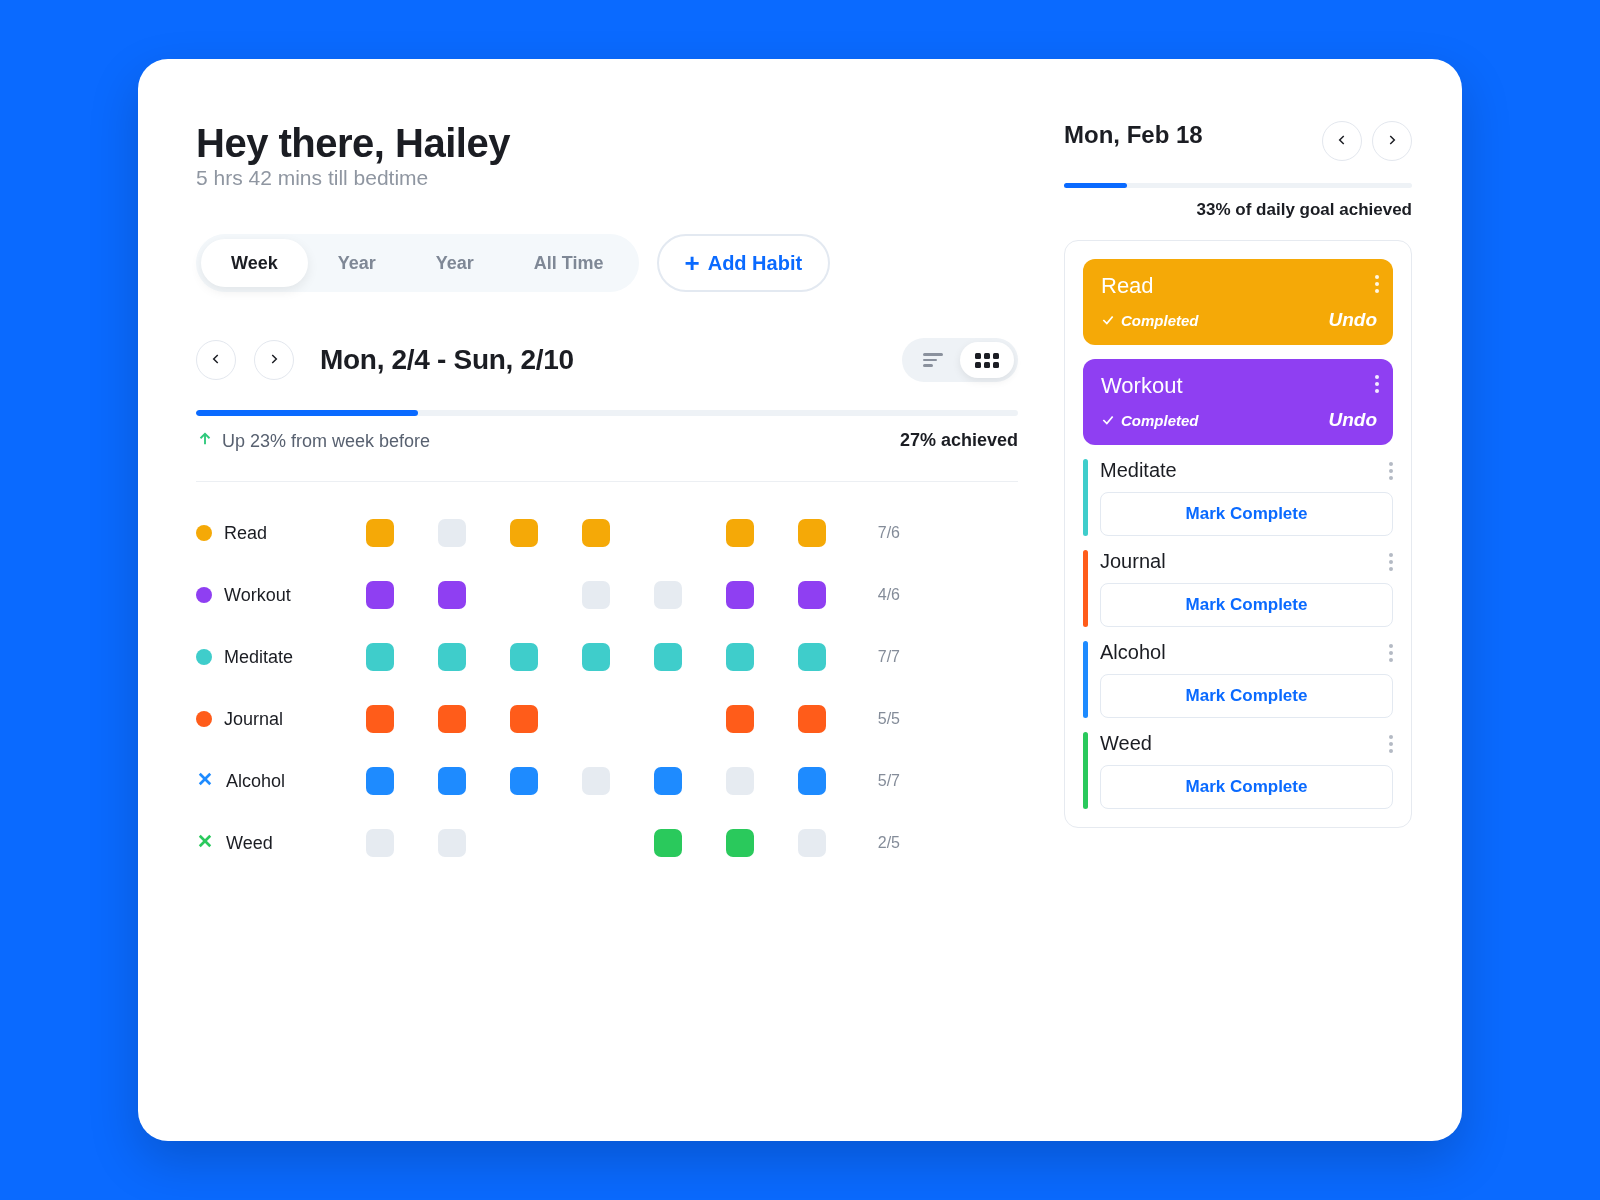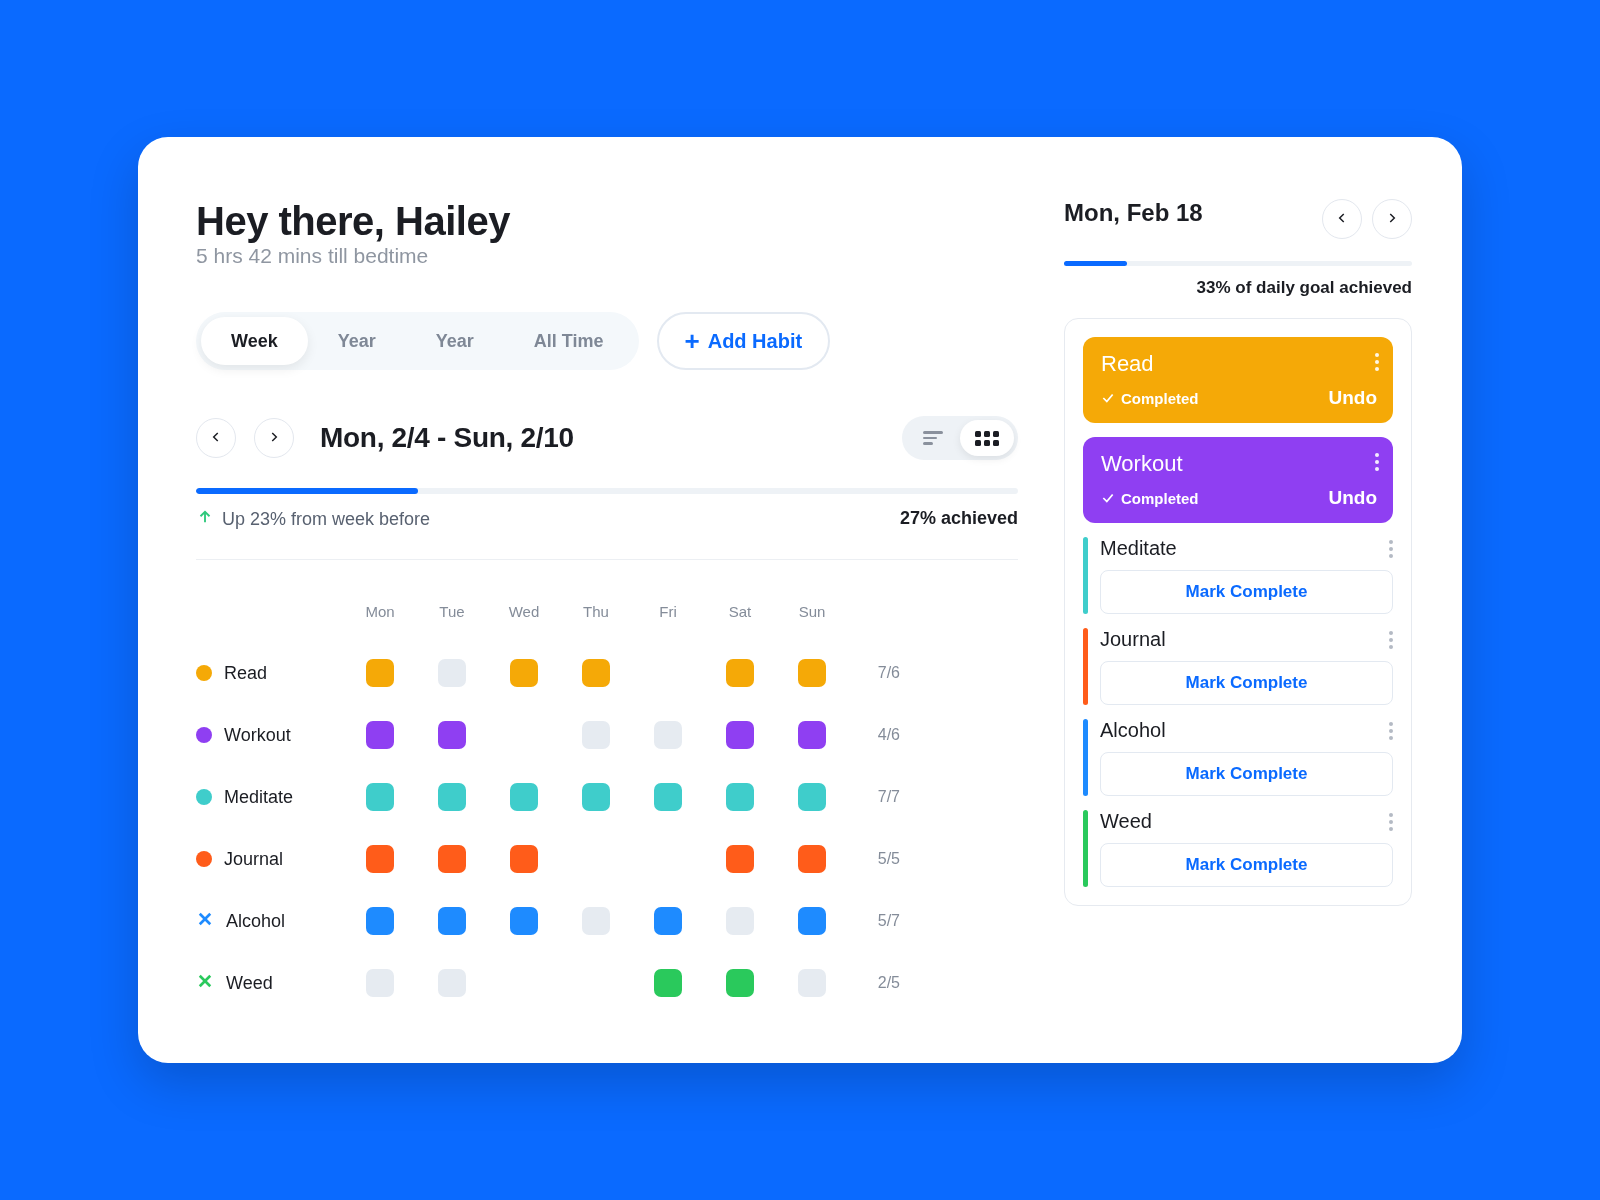--- a/index.html
+++ b/index.html
@@ -9,21 +9,21 @@
     height: 1200px;
     font-family: -apple-system, BlinkMacSystemFont, "Helvetica Neue", Helvetica, Arial, sans-serif;
     display: flex;
     align-items: center;
     justify-content: center;
     color: #1b1d23;
   }
   .card {
     background: #fff;
     width: 1324px;
-    height: 926px;
+    height: 1082px;
     border-radius: 30px;
     box-shadow: 0 20px 50px rgba(0,0,0,0.18);
     padding: 62px 50px 40px 58px;
     display: flex;
     gap: 46px;
   }
   .main { flex: 1; }
   .side { width: 348px; }
 
   
@@ -128,21 +128,21 @@
   .side-progress-fill { position:absolute; left:0; top:0; bottom:0; background:#0A6AFF; border-radius:4px; }
   .side-goal { text-align:right; font-size:17px; font-weight:600; margin-top:12px; color:#1b1d23;}
   .side-card-list {
     border:1px solid #e6eaf0; border-radius:14px; margin-top:20px; padding:18px;
     display:flex; flex-direction:column; gap:14px;
   }
   .hcard {
     border-radius:12px; padding:14px 16px 14px 18px; color:#fff; position:relative;
   }
   .hcard .title { font-size:22px; font-weight:500; margin-bottom: 10px;}
-  .hcard .row { display:flex; justify-content:space-between; align-items:center;}
+  .hcard .row { display:flex; justify-content:space-between; align-items:center;font-style:italic;}
   .hcard .status { font-size:15px; font-weight:700; display:flex; align-items:center; gap:6px;}
   .hcard .status svg { width:14px; height:14px; stroke:#fff; stroke-width:3; fill:none; }
   .hcard .undo { font-size:19px; font-weight:700; cursor:pointer; }
   .hcard .kebab { position:absolute; top:16px; right:14px; display:flex; flex-direction:column; gap:3px; cursor:pointer;}
   .kebab span { width:4px; height:4px; border-radius:50%; background:#fff; opacity:0.9;}
   .pcard {
     display:flex; gap:12px; align-items:stretch;
   }
   .pcard .stripe { width:5px; border-radius:3px; }
   .pcard .body { flex:1; }
@@ -221,31 +221,20 @@
         <span class="trend-arrow"><svg viewBox="0 0 24 24">
               <polyline points="12 19 12 5"></polyline>
               <polyline points="6 11 12 5 18 11"></polyline>
             </svg></span>
         <span>Up 23% from week before</span>
       </div>
       <div class="achieved">27% achieved</div>
     </div>
 
     <div class="habit-table" id="habitTable">
-        <div class="ht-row ht-head">
-          <div></div>
-          <div class="ht-day">Mon</div>
-          <div class="ht-day">Tue</div>
-          <div class="ht-day">Wed</div>
-          <div class="ht-day">Thu</div>
-          <div class="ht-day">Fri</div>
-          <div class="ht-day">Sat</div>
-          <div class="ht-day">Sun</div>
-          <div></div>
-        </div>
         <div class="ht-row">
           <div class="ht-name">
             <span class="dot" style="background:#F5A907"></span>
             <span>Read</span>
           </div>
           <div class="cell">
             <div class="sq" style="background:#F5A907"></div>
           </div>
           <div class="cell">
             <div class="sq off"></div>

